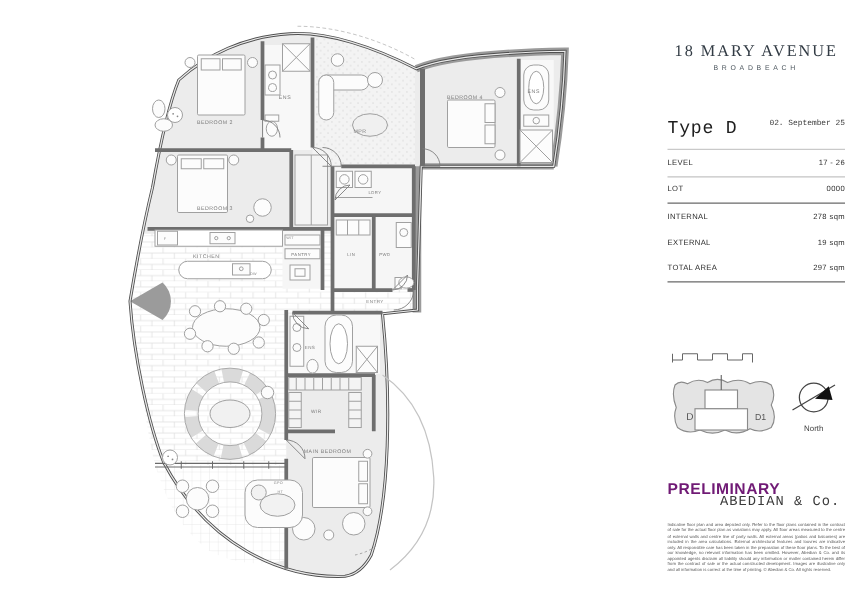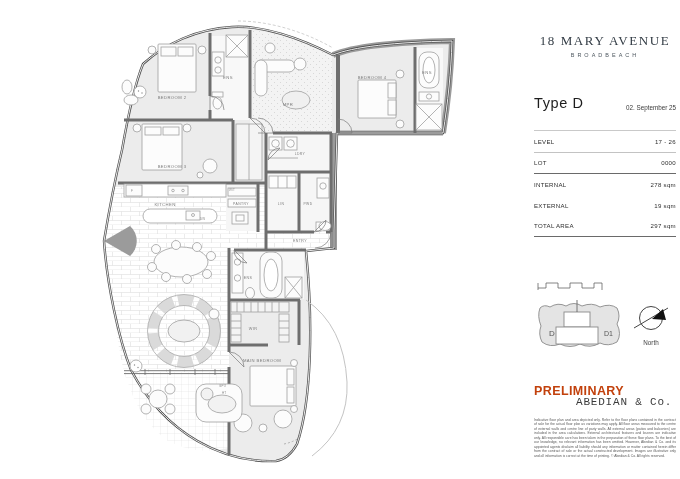--- a/index.html
+++ b/index.html
@@ -7,39 +7,39 @@
        font-family:"Liberation Sans",sans-serif;-webkit-font-smoothing:antialiased;}
   .plan-wrap{position:absolute;left:0;top:0;width:530px;height:479px;}
   .panel{position:absolute;left:532px;top:0;width:146px;height:337px;}
 
   .brand-header{position:absolute;left:0;top:33px;width:146px;text-align:center;}
   .brand-title{font-family:"Liberation Serif",serif;font-size:13px;letter-spacing:1.6px;
                color:#333c45;font-weight:500;white-space:nowrap;}
   .brand-sub{font-size:5.5px;letter-spacing:3px;color:#4c565e;margin-top:3px;}
 
   .info{position:absolute;left:2px;top:95px;width:142px;color:#2e2e2e;}
-  .type-row{display:flex;justify-content:space-between;align-items:flex-end;
-            padding-bottom:19px;border-bottom:0.5px solid #c9c9c9;}
+  .type-row{display:flex;justify-content:space-between;align-items:flex-start;
+            padding-bottom:8px;border-bottom:0.5px solid #c9c9c9;font-family:Liberation Mono, monospace;}
   .type-name{font-size:14.5px;color:#1d1d1d;letter-spacing:.6px;}
   .type-date{font-size:6.3px;color:#3a3a3a;}
   .irow{display:flex;justify-content:space-between;font-size:6.1px;
         letter-spacing:.3px;padding:6.8px 0;}
   .irow .lab{text-transform:uppercase;}
   .irow .val{text-align:right;}
   .b-light{border-bottom:0.5px solid #c3c3c3;}
   .b-dark{border-bottom:1.1px solid #6a6a6a;}
 
   .keyplan{position:absolute;left:2px;top:276px;width:144px;height:92px;}
   .scalebar{position:absolute;left:3px;top:2px;}
   .kp-blob{position:absolute;left:0px;top:16px;}
   .north{position:absolute;left:97px;top:24px;text-align:center;}
   .north-label{font-size:6.3px;color:#444;margin-top:1px;}
 
   .prelim{position:absolute;left:2px;top:384px;font-size:12.5px;font-weight:bold;
-          color:#c2410c;letter-spacing:.4px;}
+          color:#701a75;letter-spacing:.4px;}
   .brandname{position:absolute;left:2px;top:396px;font-family:Liberation Mono, monospace;
              font-size:11px;letter-spacing:.8px;color:#3a3a3a;margin-left:42px;}
   .disclaimer{position:absolute;left:2px;top:418px;width:142px;font-size:3.4px;
               line-height:1.32;color:#5a5a5a;text-align:justify;}
 
   svg text{font-family:"Liberation Sans",sans-serif;}
   .roomlabel{font-size:4.2px;fill:#7c7c7c;letter-spacing:.4px;text-anchor:middle;}
   .tinylabel{font-size:3px;fill:#8a8a8a;letter-spacing:.2px;}
 </style>
 </head>

